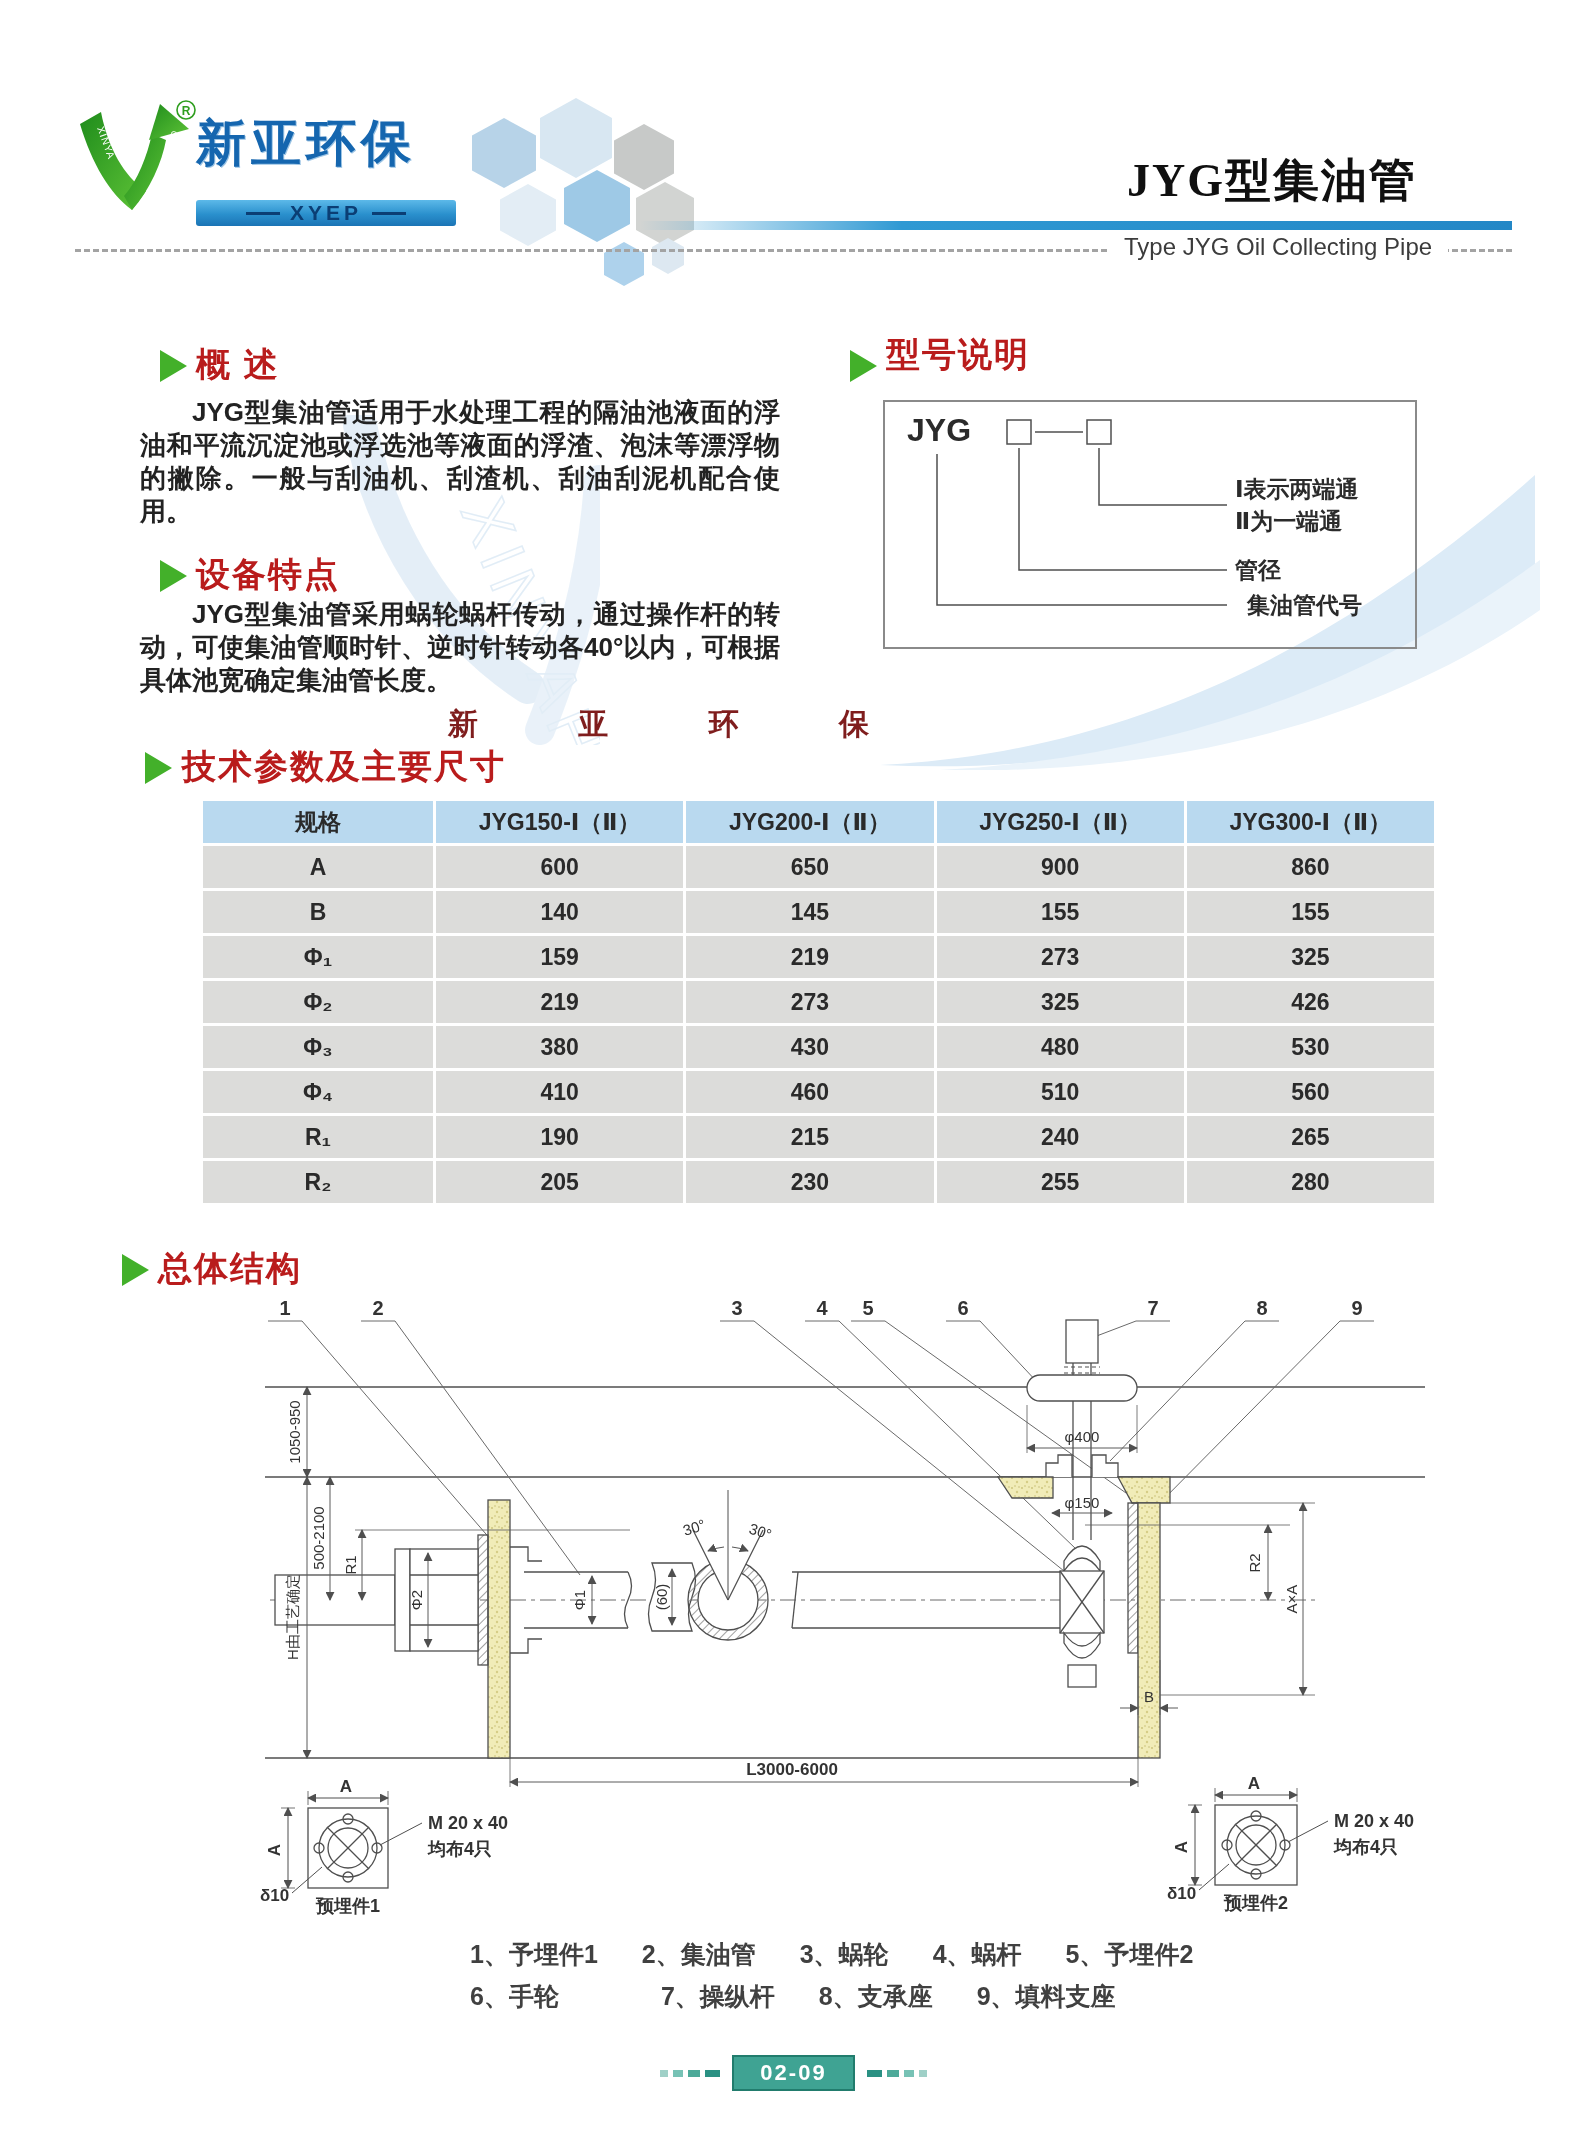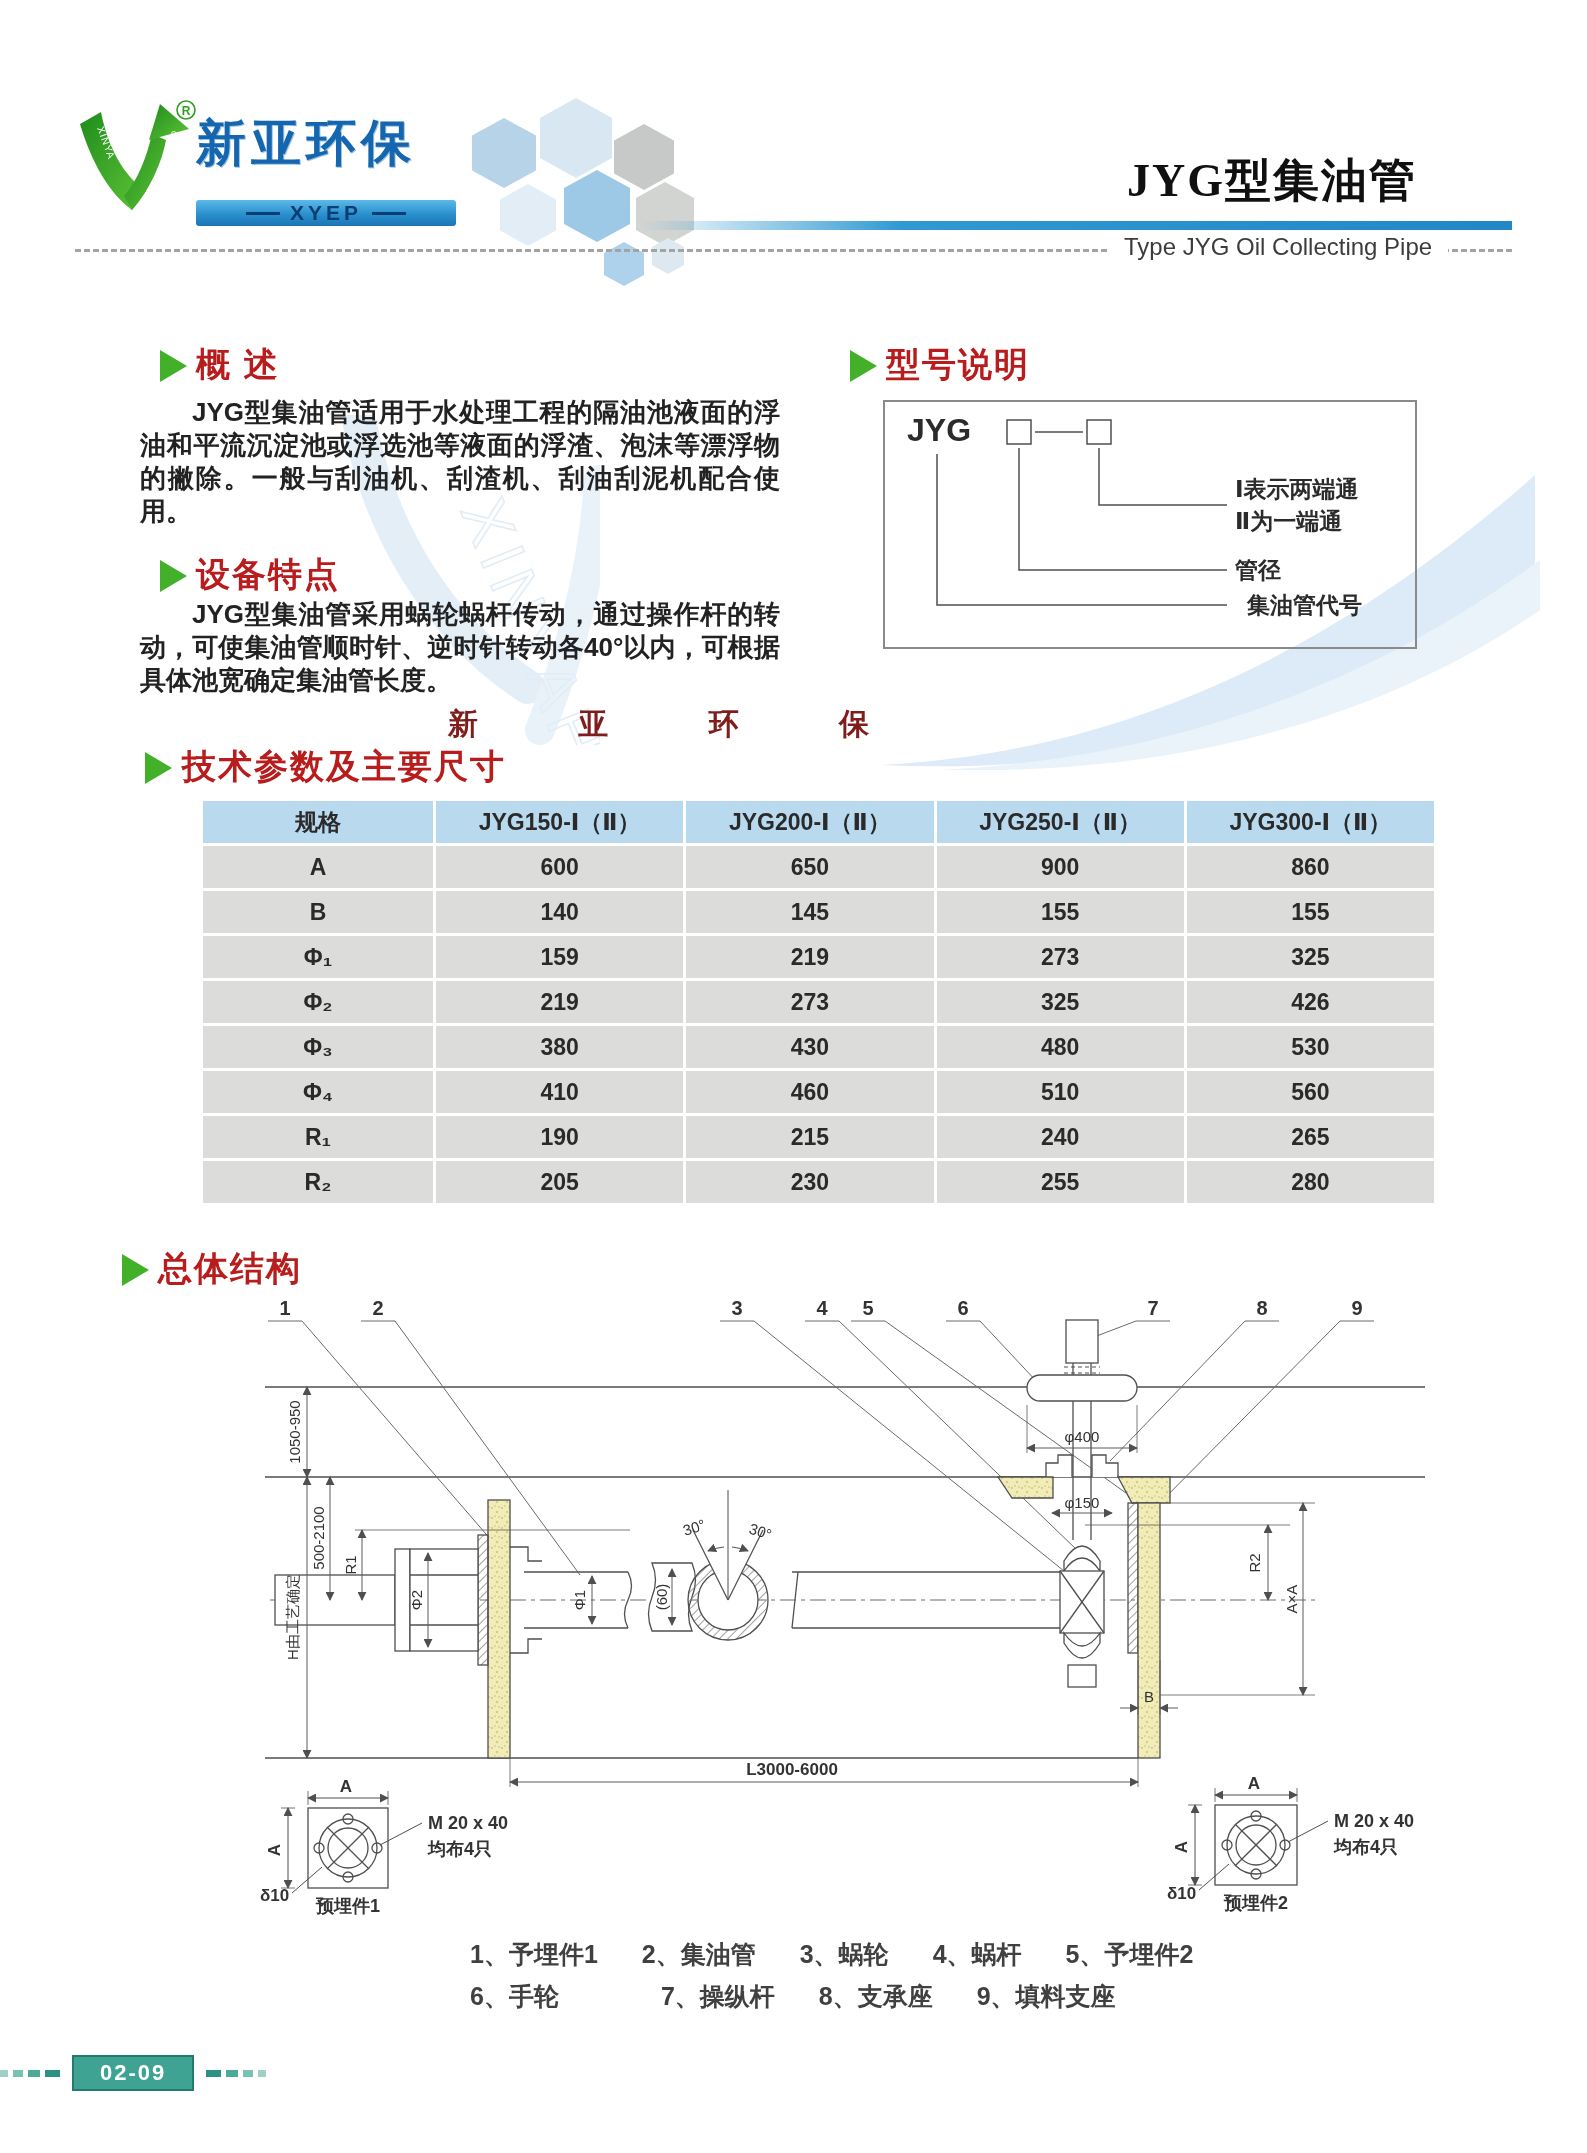--- a/index.html
+++ b/index.html
@@ -53,21 +53,21 @@
   .spec-table .cparam{width:230px;}
 
   
   .drawing{left:180px;top:1295px;z-index:2;}
 
   
   .legend-row{display:flex;gap:44px;font-size:25px;font-weight:bold;color:#404040;z-index:2;white-space:nowrap;}
   .legend-row.l2 span:first-child{margin-right:58px;}
 
   
-  .footer{left:0;top:2055px;width:1587px;display:flex;align-items:center;gap:12px;z-index:2;}
+  .footer{left:0;top:2055px;width:1587px;display:flex;align-items:center;justify-content:center;gap:12px;z-index:2;}
   .fgroup{display:flex;align-items:center;gap:5px;}
   .fgroup i{display:block;height:7px;}
   .page-no{padding:3px 26px;background:#3fa393;border:2px solid #217c6d;color:#fff;
            font-size:22px;font-weight:bold;letter-spacing:2px;}
 </style>
 </head>
 <body>
 
 <div class="page">
 
@@ -117,21 +117,21 @@
   <div class="abs title-cn">JYG型集油管</div>
   <div class="abs title-bar"></div>
   <div class="abs hr-dashed"></div>
   <div class="abs title-en">Type JYG Oil Collecting Pipe</div>
 
   <div class="abs tri" style="left:160px;top:350px;"></div>
   <div class="abs h2" style="left:196px;top:342px;">概 述</div>
   <div class="abs para" style="left:140px;top:396px;">JYG型集油管适用于水处理工程的隔油池液面的浮油和平流沉淀池或浮选池等液面的浮渣、泡沫等漂浮物的撇除。一般与刮油机、刮渣机、刮油刮泥机配合使用。</div>
 
   <div class="abs tri" style="left:850px;top:350px;"></div>
-  <div class="abs h2" style="left:886px;top:342px;text-align:center;">型号说明</div>
+  <div class="abs h2" style="left:886px;top:332px;text-align:center;">型号说明</div>
 
   <div class="abs model-box">
     <svg width="526" height="241" viewBox="0 0 526 241" style="position:absolute;left:0;top:0;">
       <g stroke="#4f4f4f" stroke-width="1.5" fill="none">
         <rect x="122" y="18" width="24" height="24"></rect>
         <line x1="150" y1="30" x2="198" y2="30"></line>
         <rect x="202" y="18" width="24" height="24"></rect>
         <polyline points="52,52 52,203 342,203"></polyline>
         <polyline points="134,46 134,168 342,168"></polyline>
         <polyline points="214,46 214,103 342,103"></polyline>

